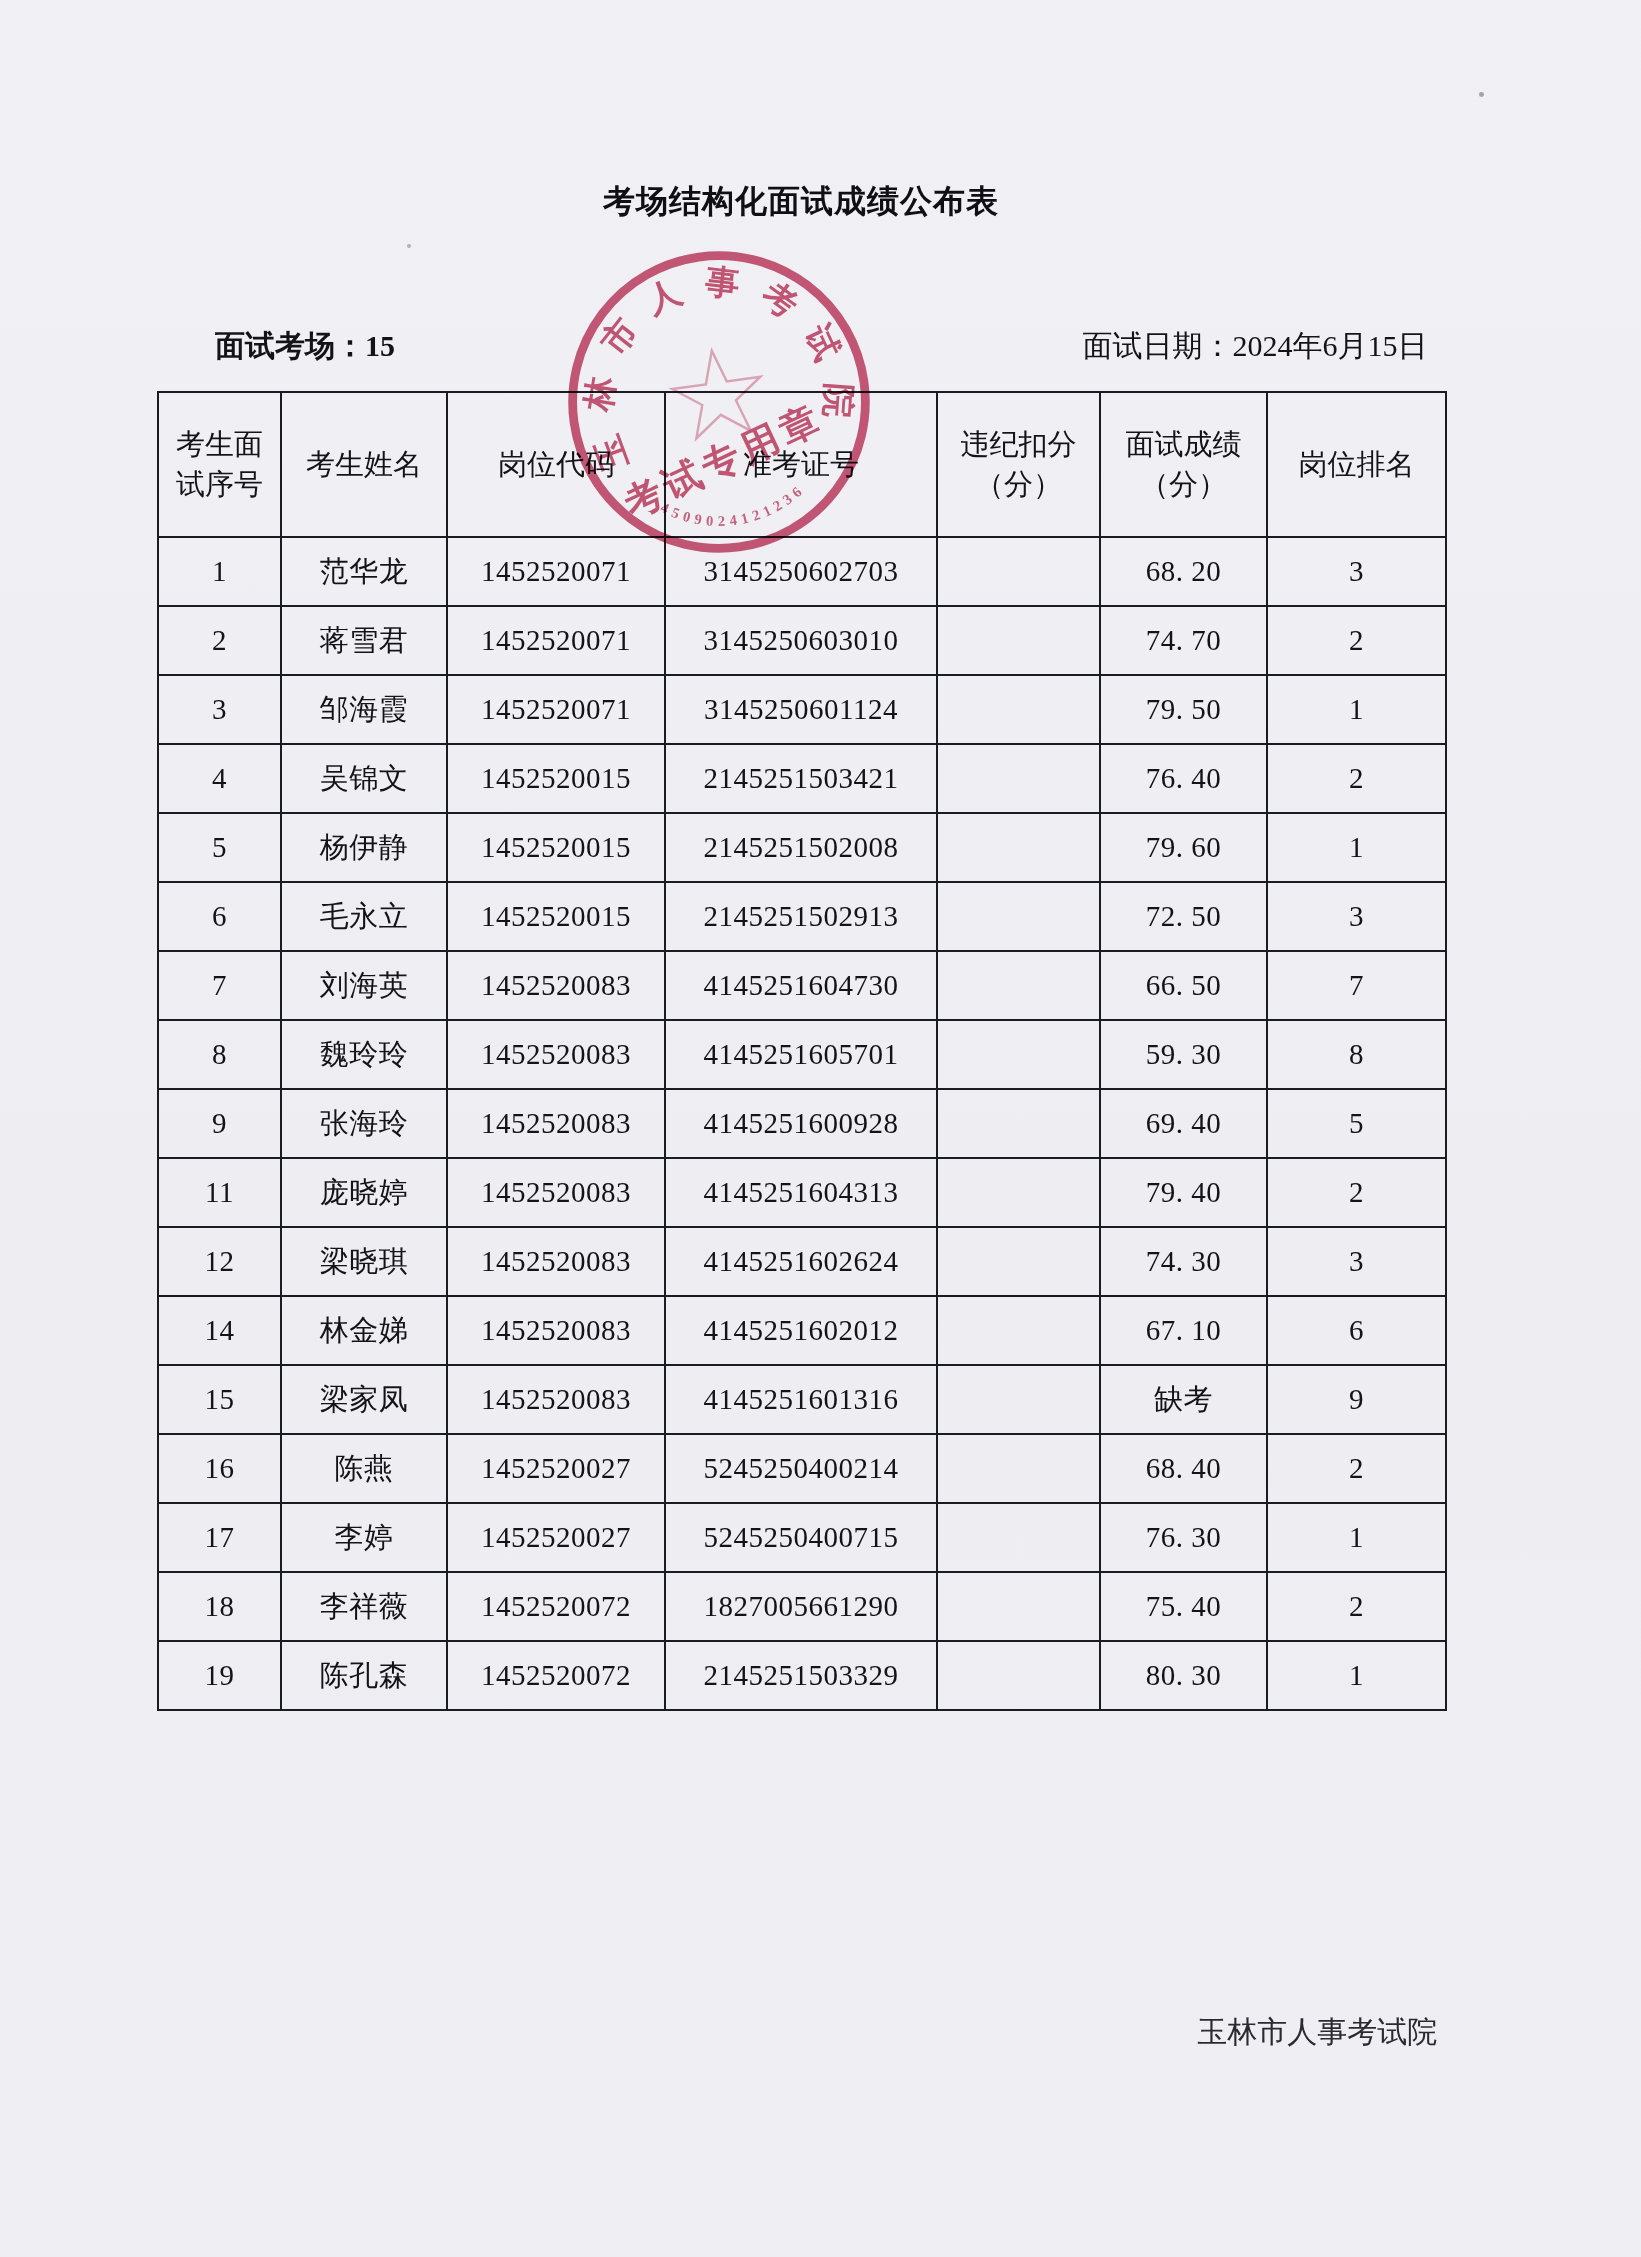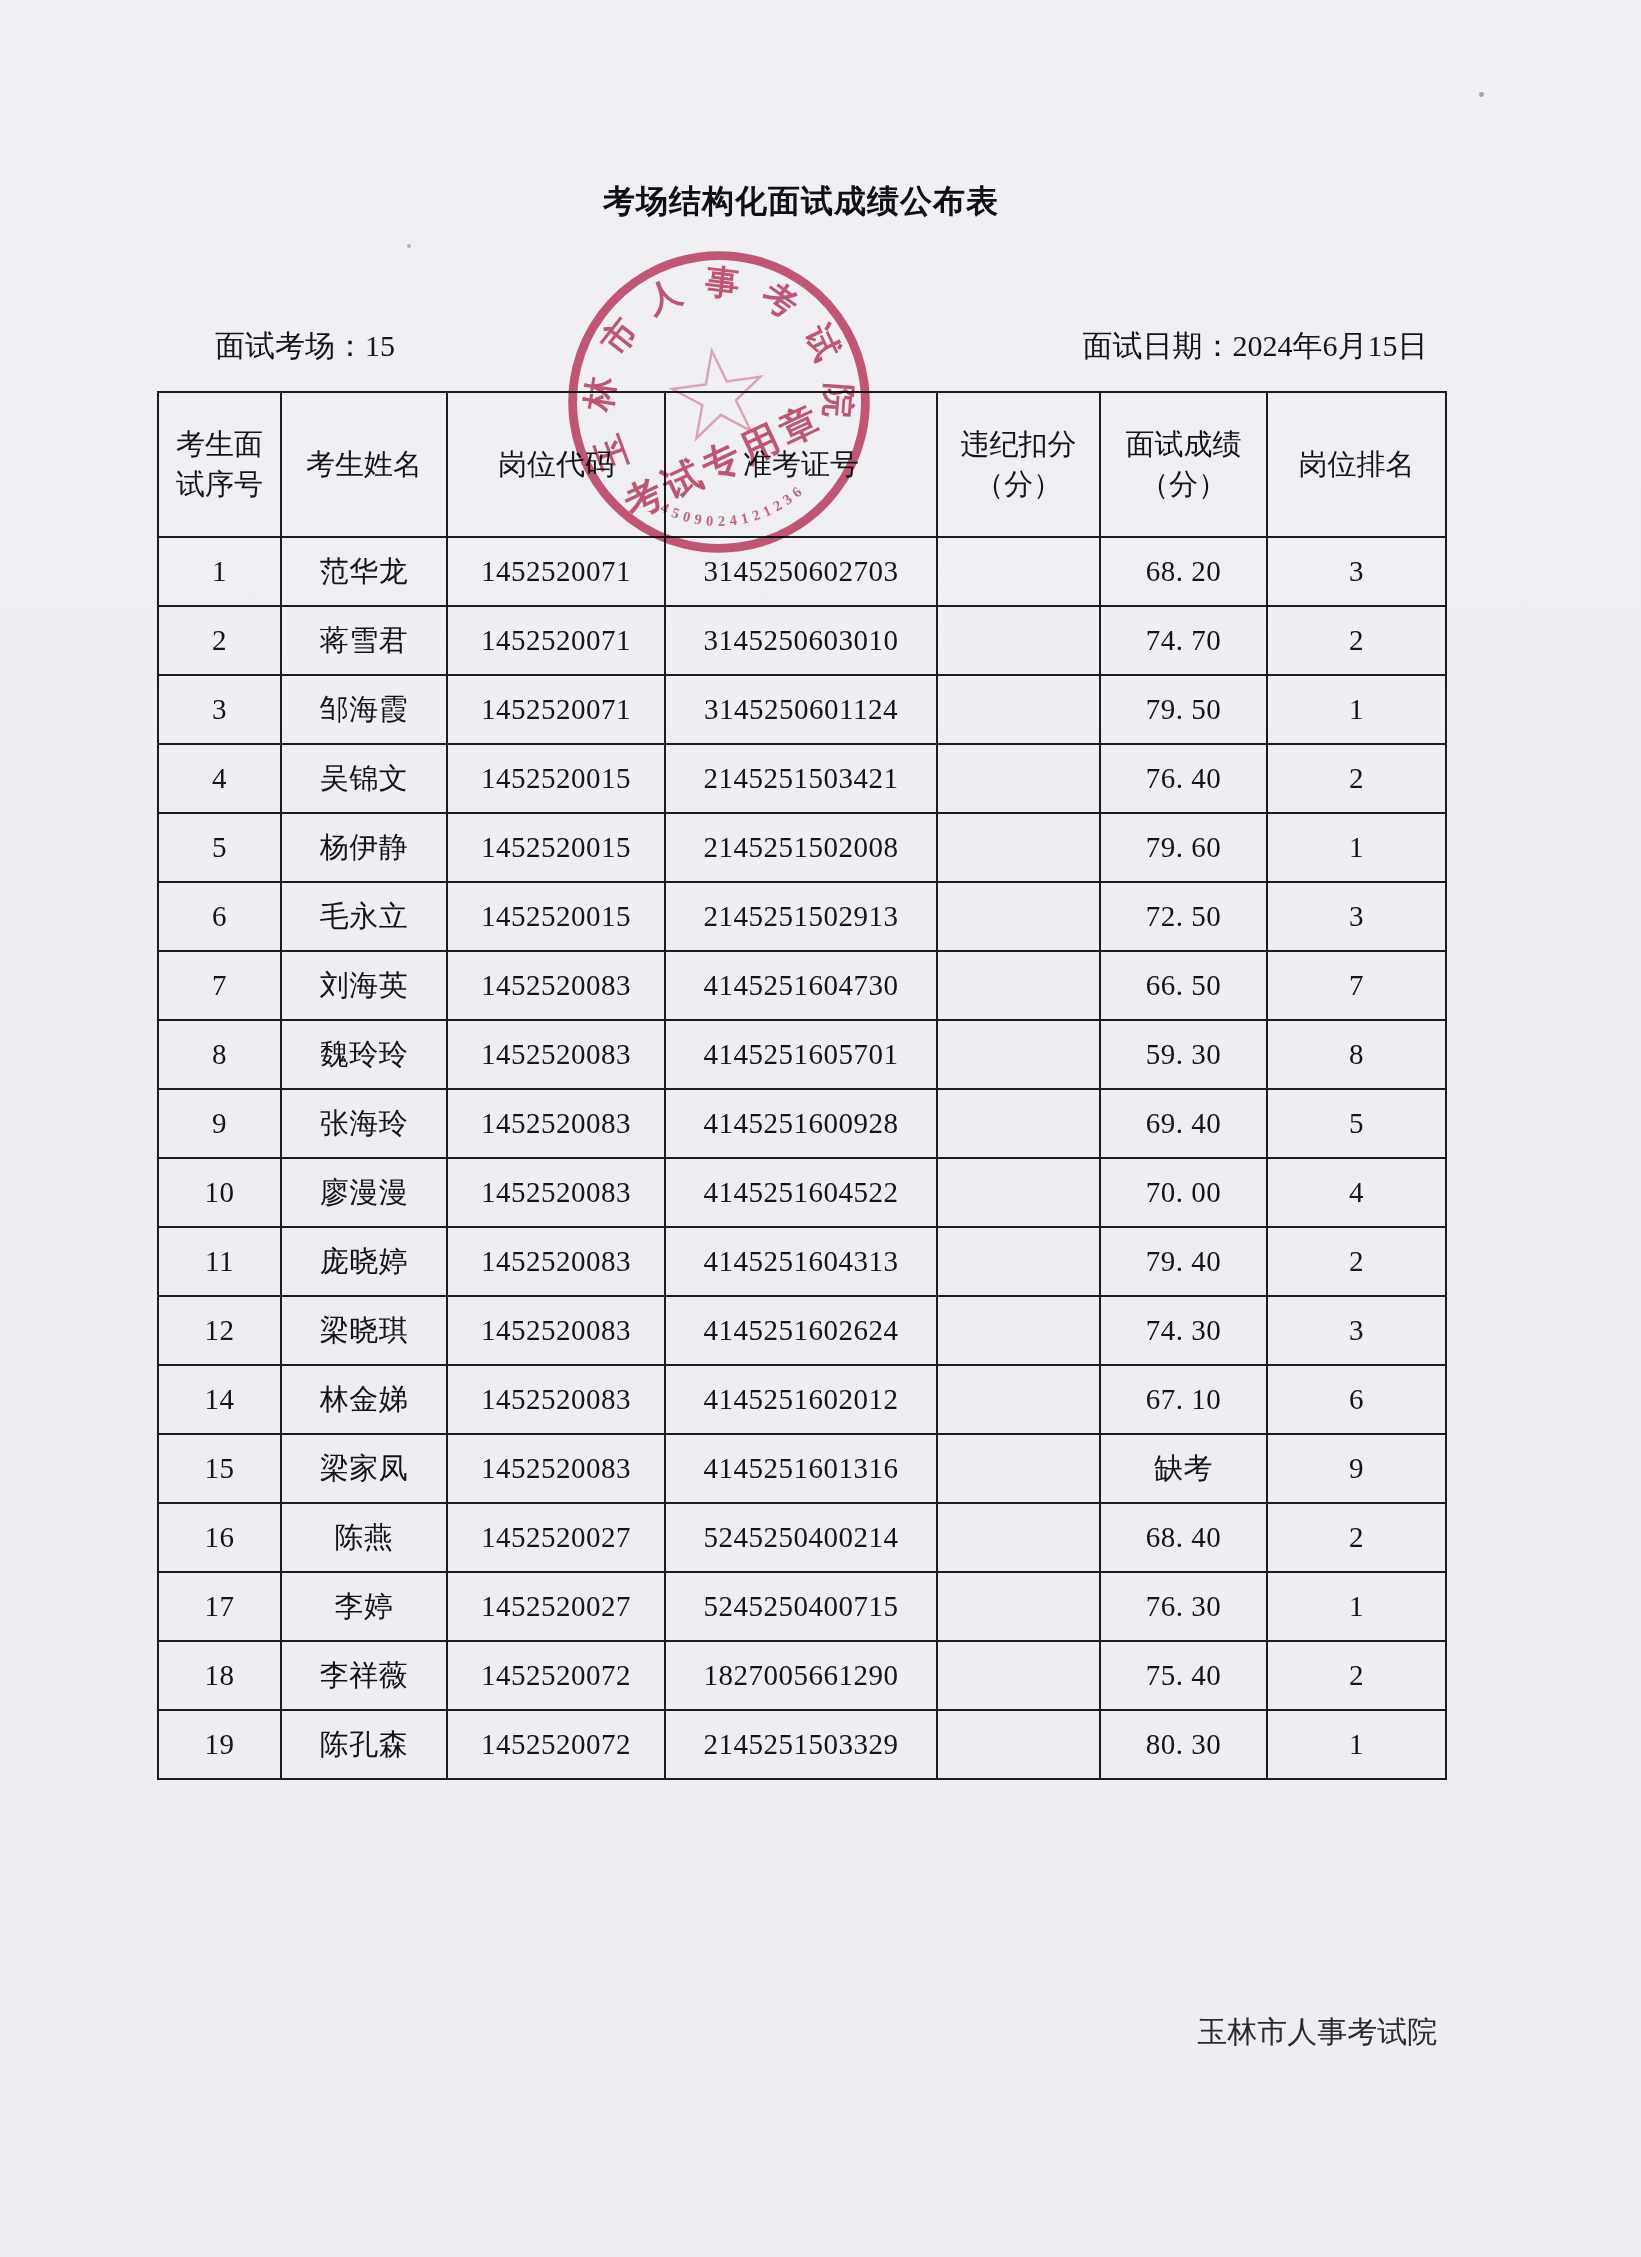--- a/index.html
+++ b/index.html
@@ -24,21 +24,21 @@
     letter-spacing: 1px;
     color: #101014;
   }
   .info-row {
     position: absolute;
     left: 157px; top: 326px;
     width: 1288px;
     height: 39px;
     font-size: 30px;
   }
-  .info-room { position: absolute; left: 58px; top: 0; }
+  .info-room { position: absolute; left: 58px; top: 0; font-weight: bold; }
   .info-date { position: absolute; right: 17.4px; top: 0; }
   table.score-table {
     position: absolute;
     left: 157px; top: 391px;
     width: 1288px;
     table-layout: fixed;
     border-collapse: collapse;
   }
   .score-table th, .score-table td {
     border: 2.9px solid #1b1b22;
@@ -188,29 +188,20 @@
         <tr>
           <td>9</td>
           <td>张海玲</td>
           <td>1452520083</td>
           <td>4145251600928</td>
           <td></td>
           <td>69. 40</td>
           <td>5</td>
         </tr>
         <tr>
-          <td>10</td>
-          <td>廖漫漫</td>
-          <td>1452520083</td>
-          <td>4145251604522</td>
-          <td></td>
-          <td>70. 00</td>
-          <td>4</td>
-        </tr>
-        <tr>
           <td>11</td>
           <td>庞晓婷</td>
           <td>1452520083</td>
           <td>4145251604313</td>
           <td></td>
           <td>79. 40</td>
           <td>2</td>
         </tr>
         <tr>
           <td>12</td>

